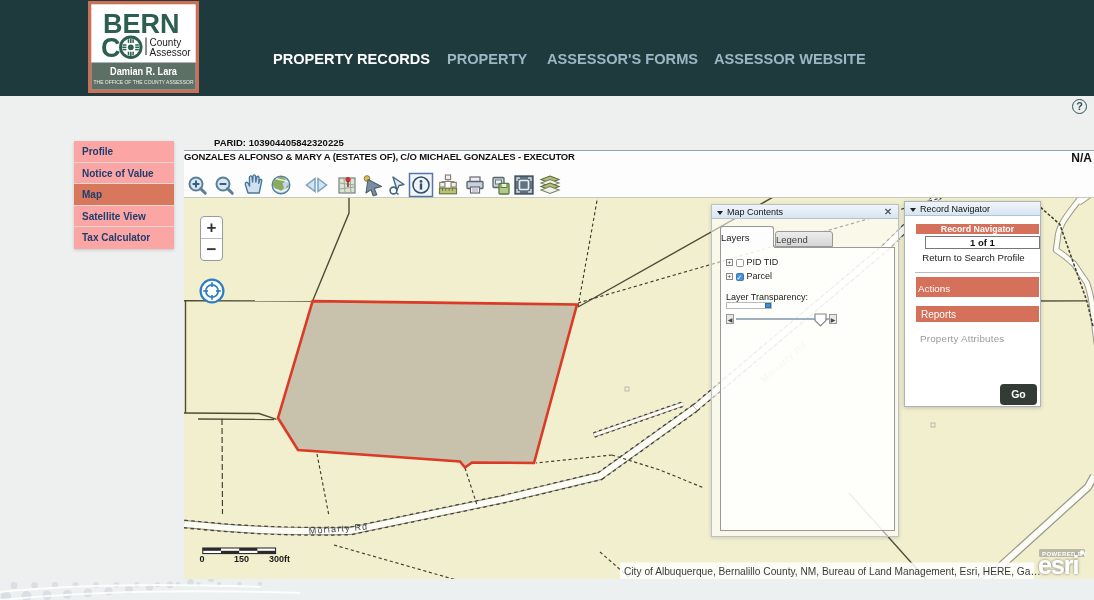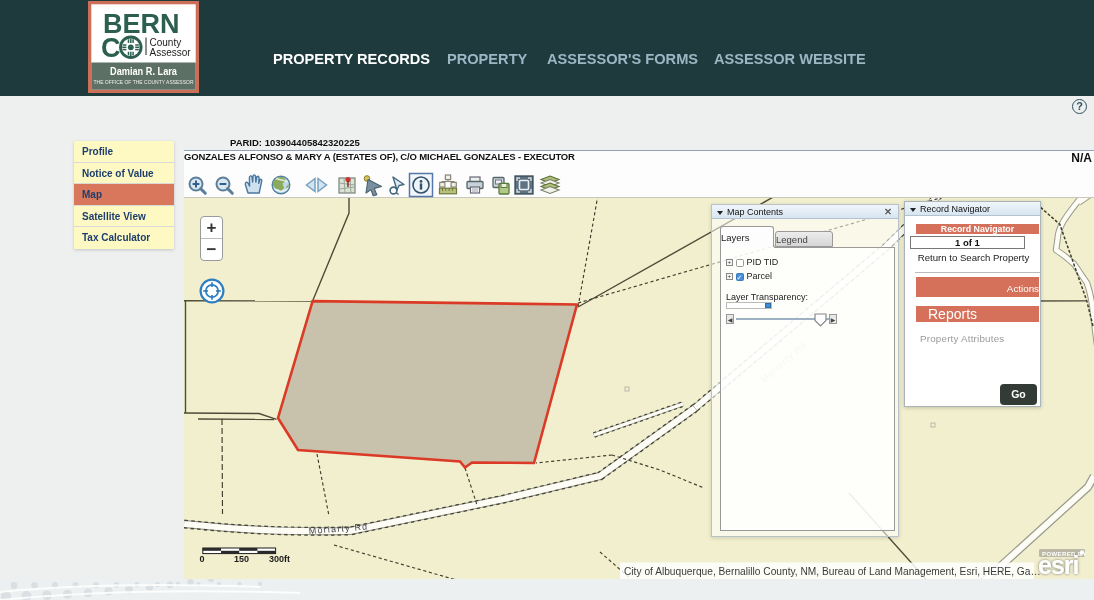--- a/index.html
+++ b/index.html
@@ -8,28 +8,28 @@
   .abs { position:absolute; }
 
   
   #header { position:absolute; left:0; top:0; width:1094px; height:96px; background:#1e3a3d; }
   #logo { position:absolute; left:88px; top:1px; width:111px; height:80px; }
   .navlink { position:absolute; top:51px; font-size:14.6px; font-weight:bold; color:#9db6c4; letter-spacing:0px; white-space:nowrap; }
 
   #helpq { position:absolute; left:1072px; top:99px; width:15px; height:15px; border:1.5px solid #31505a; border-radius:50%; color:#31505a; font-size:11px; text-align:center; line-height:12px; font-weight:bold; }
 
   
-  #menu { position:absolute; left:74px; top:141px; width:100px; background:#fef9c3; box-shadow:0 1px 3px rgba(0,0,0,.18); }
+  #menu { position:absolute; left:74px; top:141px; width:100px; background:#fca5a5; box-shadow:0 1px 3px rgba(0,0,0,.18); }
   #menu .mi { height:21.5px; line-height:21.5px; padding-left:8px; font-size:10px; font-weight:bold; color:#1d3e6e; border-bottom:1px solid #d9d9d6; white-space:nowrap; }
   #menu .mi:last-child { border-bottom:none; }
   #menu .active { background:#d8775c; }
 
   
   #whitebar { position:absolute; left:184px; top:151px; width:910px; height:47px; background:#fdfdfd; border-bottom:1px solid #c8c8bc; }
-  #parid { position:absolute; left:188px; top:136.5px; font-size:9.5px; font-weight:bold; color:#111;padding-left:42px; }
+  #parid { position:absolute; left:172px; top:136.5px; font-size:9.5px; font-weight:bold; color:#111;padding-left:42px; }
   #blueline { position:absolute; left:184px; top:149.5px; width:910px; height:1.5px; background:#8fa3b5; }
   #ownline { position:absolute; left:184px; top:151px; font-size:9.5px; letter-spacing:-0.15px; font-weight:bold; color:#111; white-space:nowrap; }
   #na { position:absolute; left:1060px; top:151px; width:32px; text-align:right; font-size:12px; font-weight:bold; color:#111; }
 
   
   #toolbar { position:absolute; left:184px; top:167px; width:420px; height:31px; }
 
   
   #map { position:absolute; left:184px; top:198px; width:910px; height:381px; background:#f2efcf; }
 
@@ -342,25 +342,25 @@
     <path d="M1,1 L12,1 12,7.5 6.5,13 1,7.5 Z" fill="#fdfdfd" stroke="#888" stroke-width="1.2"></path>
   </svg>
 </div>
 
 <div id="rnpanel">
   <div class="ptitle">
       <span class="arr"></span>
       <span class="ttl">Record Navigator</span>
     </div>
   <div class="rnbar" style="top:21.5px;height:10px;text-align:center;font-size:8.8px;line-height:10px;font-weight:bold;">Record Navigator</div>
-  <div style="position:absolute;left:5px;top:34px;width:115px;height:13px;background:#fff;border:1px solid #777;text-align:center;font-size:9.5px;color:#111;line-height:11.5px;font-weight:bold;">1 of 1</div>
-  <div style="position:absolute;left:0;top:50px;width:137px;text-align:center;font-size:9.6px;color:#222;white-space:nowrap;">Return to Search Property</div>
+  <div style="position:absolute;left:20px;top:34px;width:115px;height:13px;background:#fff;border:1px solid #777;text-align:center;font-size:9.5px;color:#111;line-height:11.5px;font-weight:bold;">1 of 1</div>
+  <div style="position:absolute;left:0;top:50px;width:137px;text-align:center;font-size:9.6px;color:#222;white-space:nowrap;">Return to Search Profile</div>
   <div style="position:absolute;left:10px;top:70px;width:125px;height:1px;background:#bbb;"></div>
-  <div class="rnbar" style="top:75px;height:19.5px;font-size:9.8px;line-height:23px;padding-left:2px;text-align:right;">Actions</div>
-  <div class="rnbar" style="top:104px;height:16px;font-size:14px;line-height:17px;padding-left:12px;">Reports</div>
+  <div class="rnbar" style="top:75px;height:19.5px;font-size:9.8px;line-height:23px;padding-left:2px;">Actions</div>
+  <div class="rnbar" style="top:104px;height:16px;font-size:10px;line-height:17px;padding-left:5px;">Reports</div>
   <div style="position:absolute;left:15px;top:131px;font-size:9.8px;color:#9a9a9a;letter-spacing:.2px;">Property Attributes</div>
   <div id="rnGo">Go</div>
 </div>
 
 <div id="footer">
 <svg width="500" height="21" viewBox="0 0 500 21">
   <g fill="#d9dfe2">
     <circle cx="6.0" cy="17.5" r="5.20"></circle>
     <circle cx="26.5" cy="17.0" r="4.98"></circle>
     <circle cx="47.0" cy="16.3" r="4.76"></circle>

